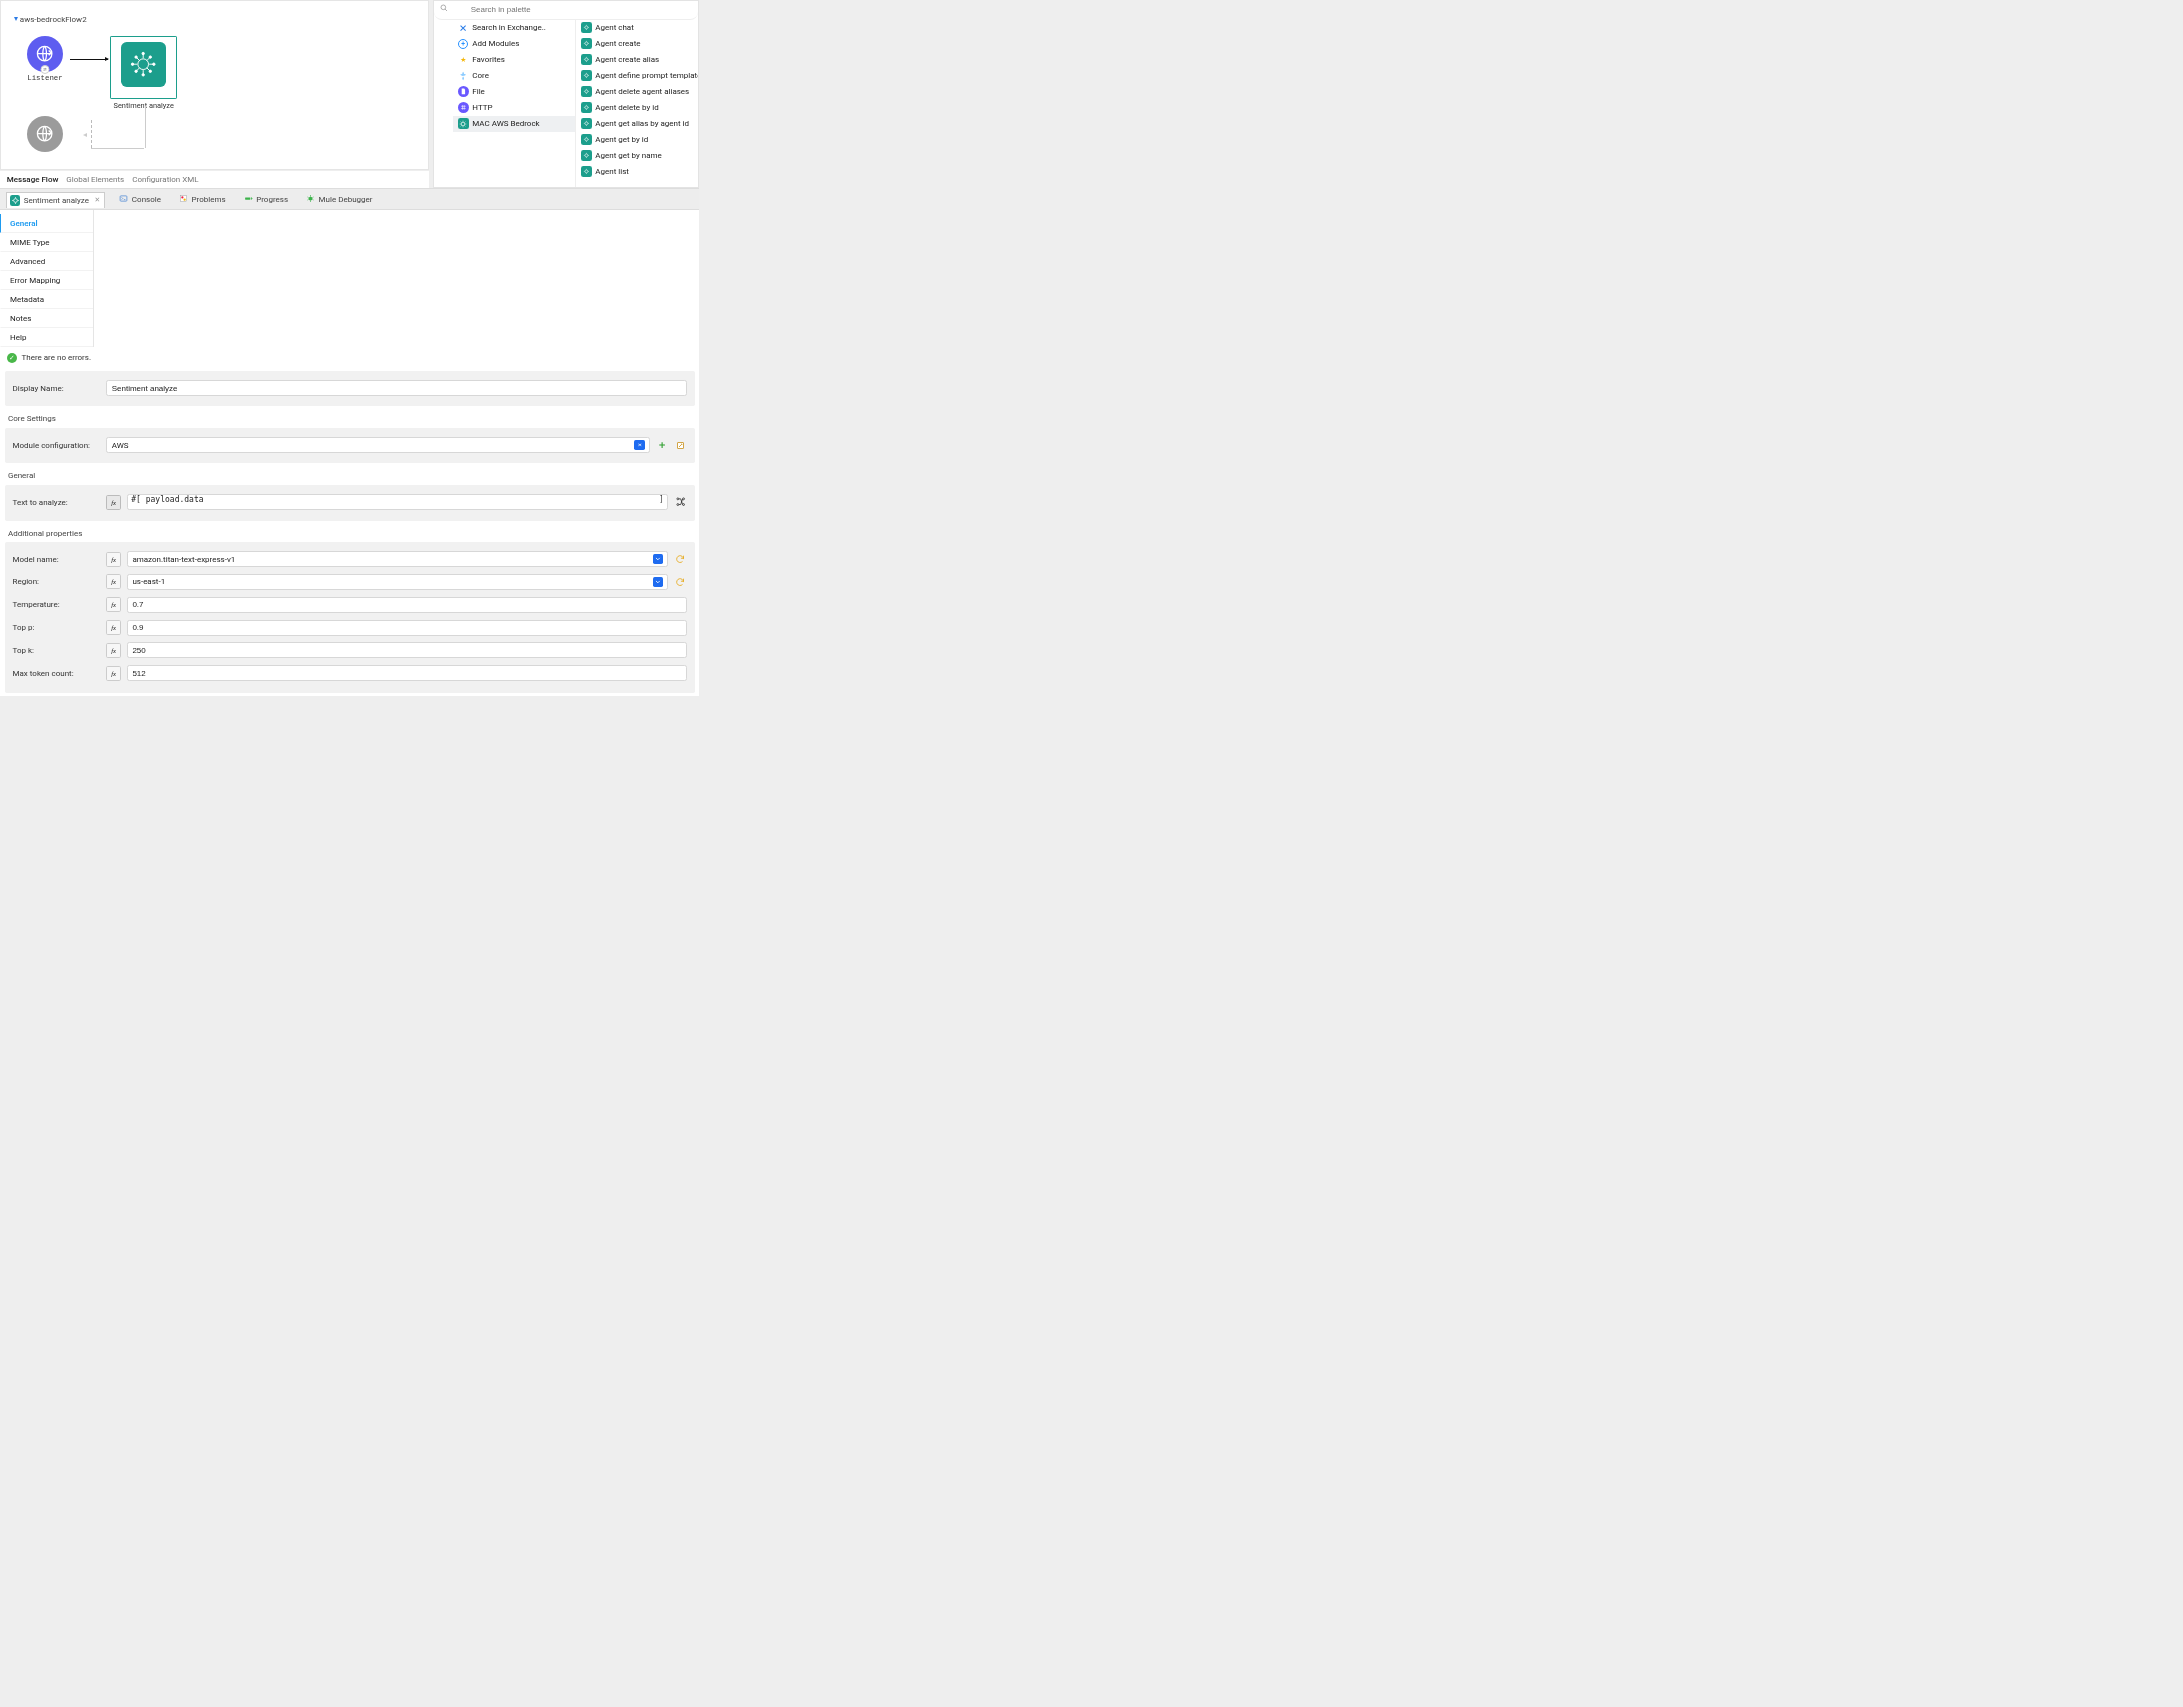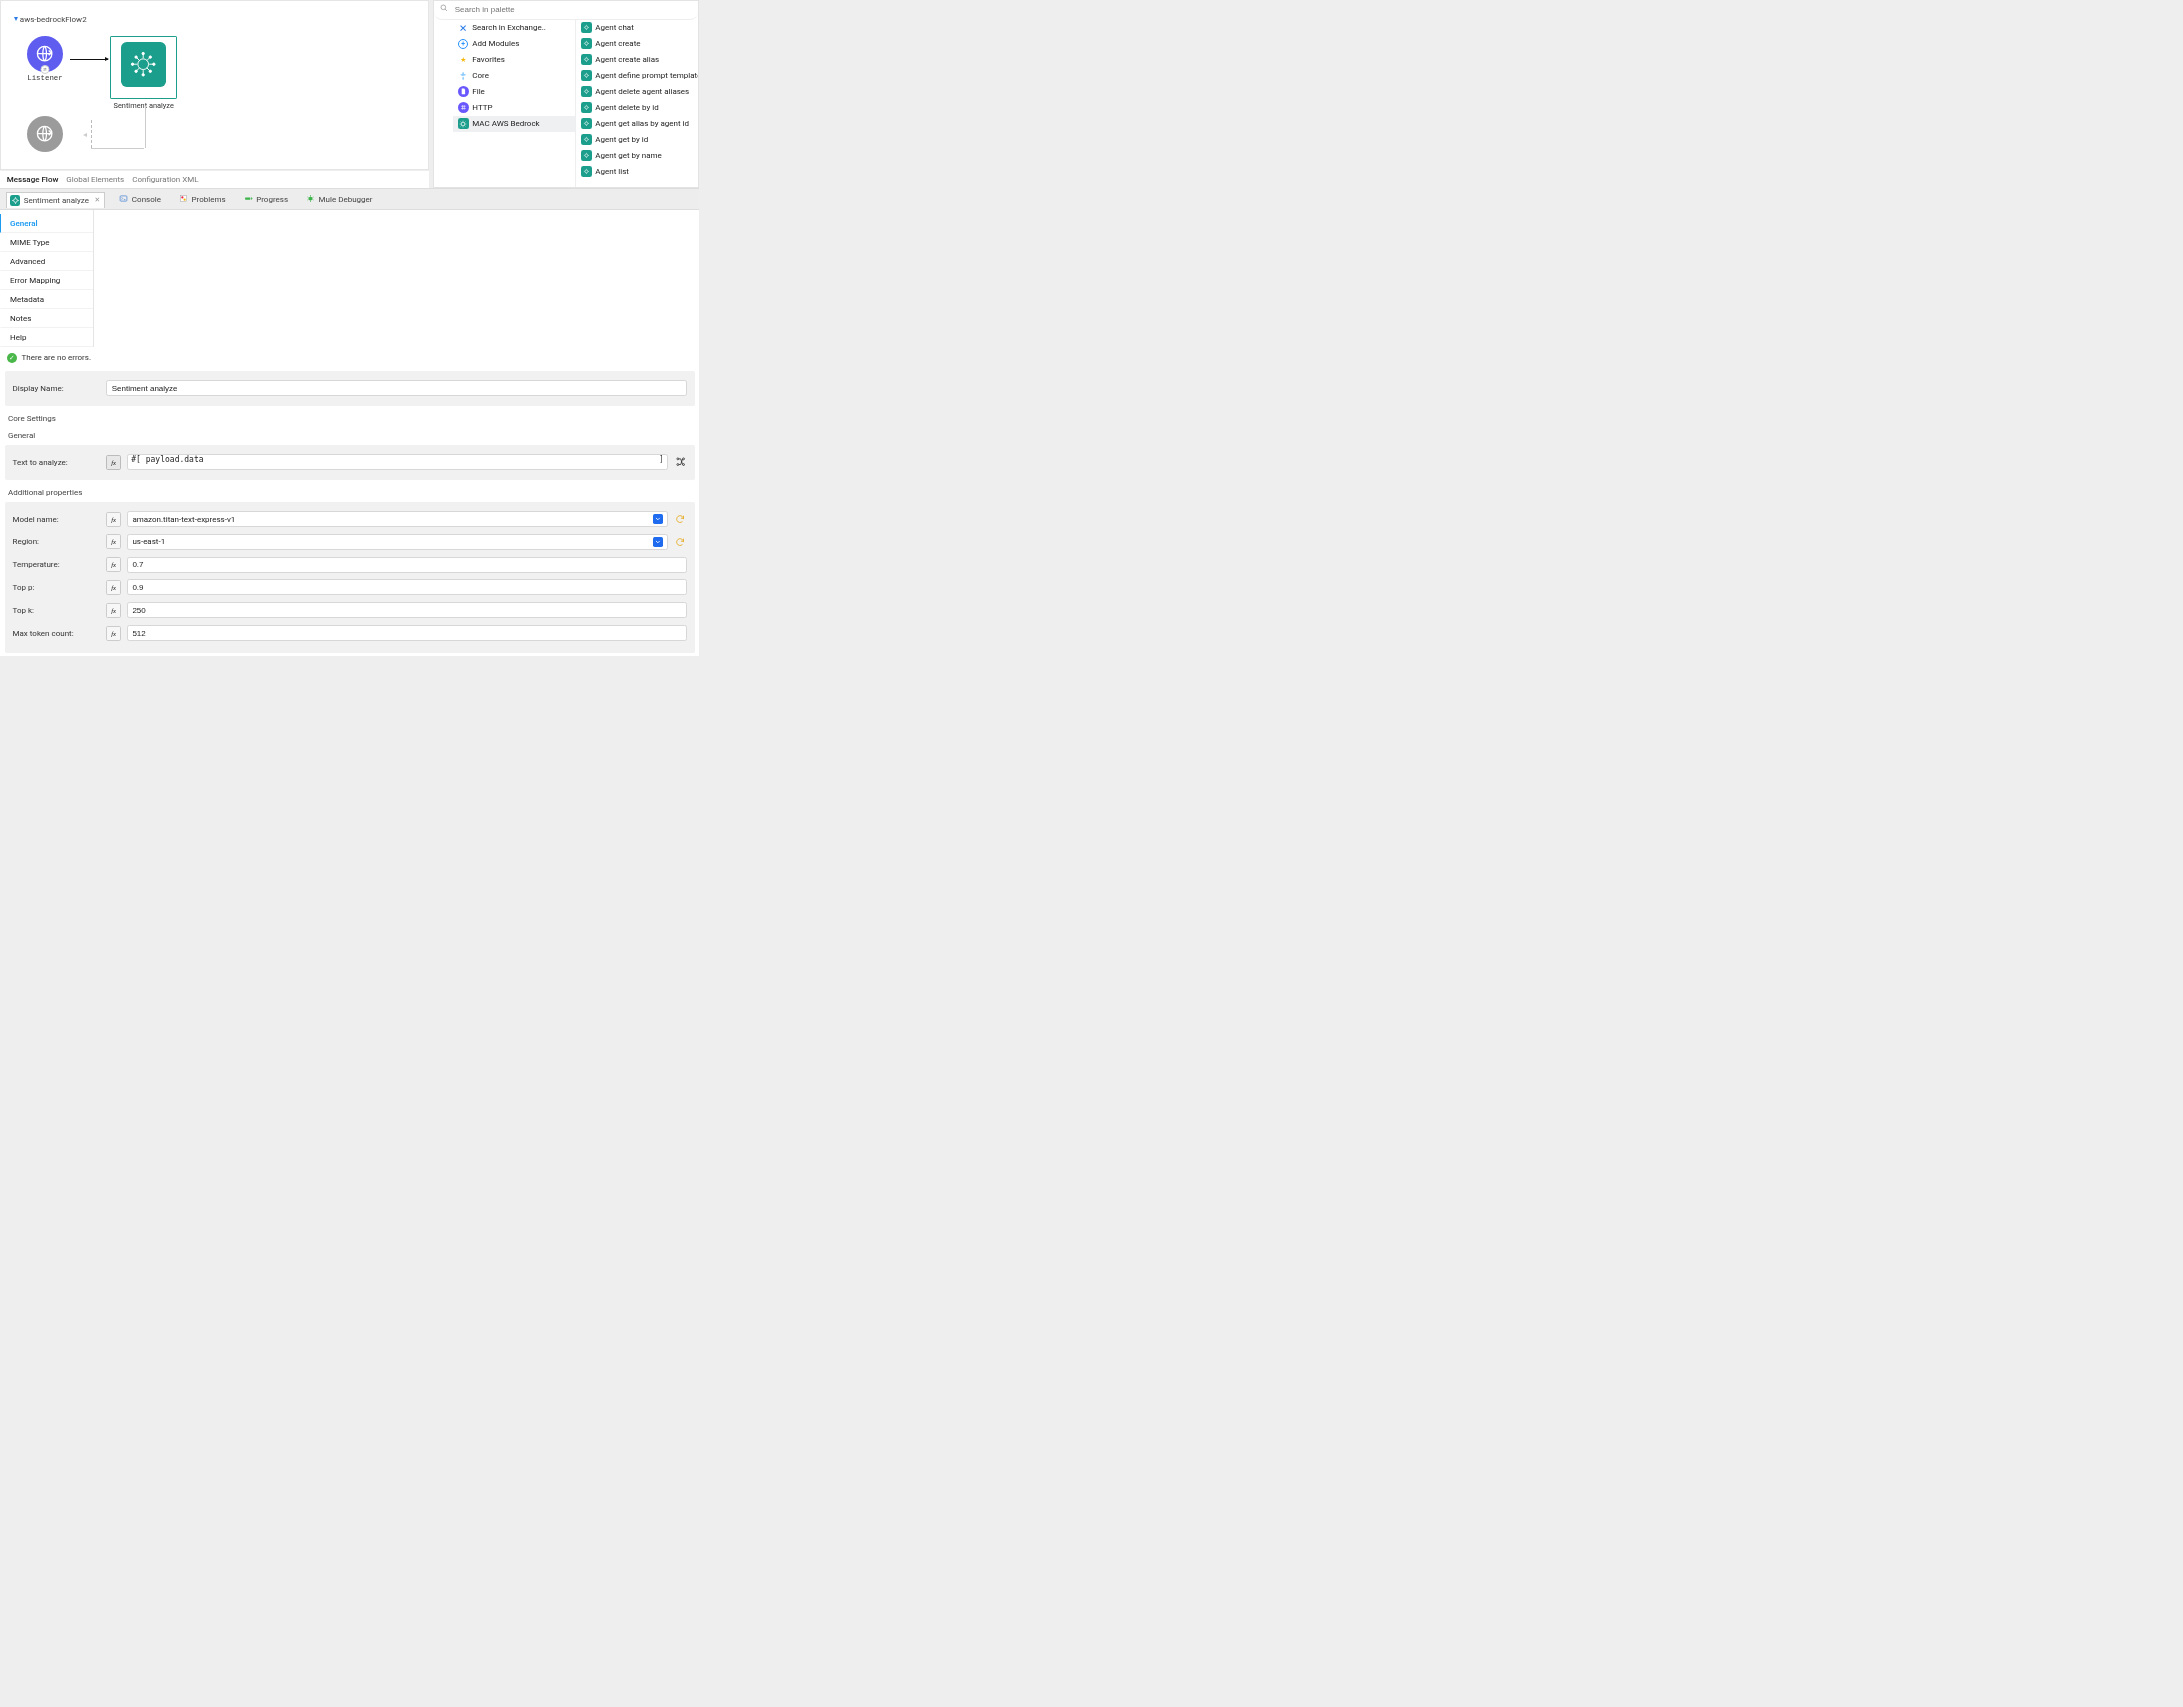--- a/index.html
+++ b/index.html
@@ -125,21 +125,21 @@
     font-size: 8px;
     color:#777;
     background:#fff;
     border-top:0.6px solid #eee;
   }
   .canvas-tabs span.active{ color:#222; font-weight:500;}
 
   
   .palette { width: 266px; background:#fff; border:0.6px solid #e3e3e3; display:flex; flex-direction:column; }
   .palette-search {
-    display:flex;align-items:flex-start;gap:5px;
+    display:flex;align-items:flex-start;gap:21px;
     padding:3.4px 5.7px;border-bottom:0.6px solid #eee;border-radius:8px;
   }
   .palette-search input{
     border:none;outline:none;flex:1;font-size:8px;color:#333;
   }
   .palette-cols { flex:1; display:flex; overflow:hidden; }
   .palette-col { flex:1; overflow-y:auto; }
   .palette-col:first-child{ border-right:0.6px solid #eee;margin-left:19px; }
   .p-row{
     display:flex;align-items:center;gap:3.4px;
@@ -537,20 +537,41 @@
       </div>
 
       <div class="section shaded">
         <div class="row">
           <label>Display Name:</label>
           <input type="text" value="Sentiment analyze" style="">
         </div>
       </div>
 
       <div class="sec-title">Core Settings</div>
+      <div class="section shaded">
+        <div class="row">
+          <label>Module configuration:</label>
+          <div class="select">
+            <span>AWS</span>
+            <span class="sel-caret">
+              <svg width="5.7" height="5.7" viewBox="0 0 12 12">
+                  <path d="M3 4l3 2 3-2M3 8l3-2 3 2" stroke="#fff" stroke-width="1.5" fill="none"></path>
+                </svg>
+            </span>
+          </div>
+          <span class="iconbtn plus-g">＋</span>
+          <span class="iconbtn edit-y">
+            <svg viewBox="0 0 24 24" fill="none" stroke="#c58a0b" stroke-width="2">
+                <rect x="4" y="4" width="16" height="16" rx="1" fill="#fff"></rect>
+                <path d="M8 16l8-8" stroke="#c58a0b"></path>
+                <path d="M15 7l2 2" stroke="#c58a0b"></path>
+              </svg>
+          </span>
+        </div>
+      </div>
 
       <div class="sec-title">General</div>
       <div class="section shaded">
         <div class="row">
           <label>Text to analyze:</label>
           <span class="fx" style="background:#e8e8e8;border-color:#bbb;">fx</span>
           <div class="code-input">
             <span><span>#[</span> <span>payload.data</span></span>
             <span class="code-suffix">]</span>
           </div>

